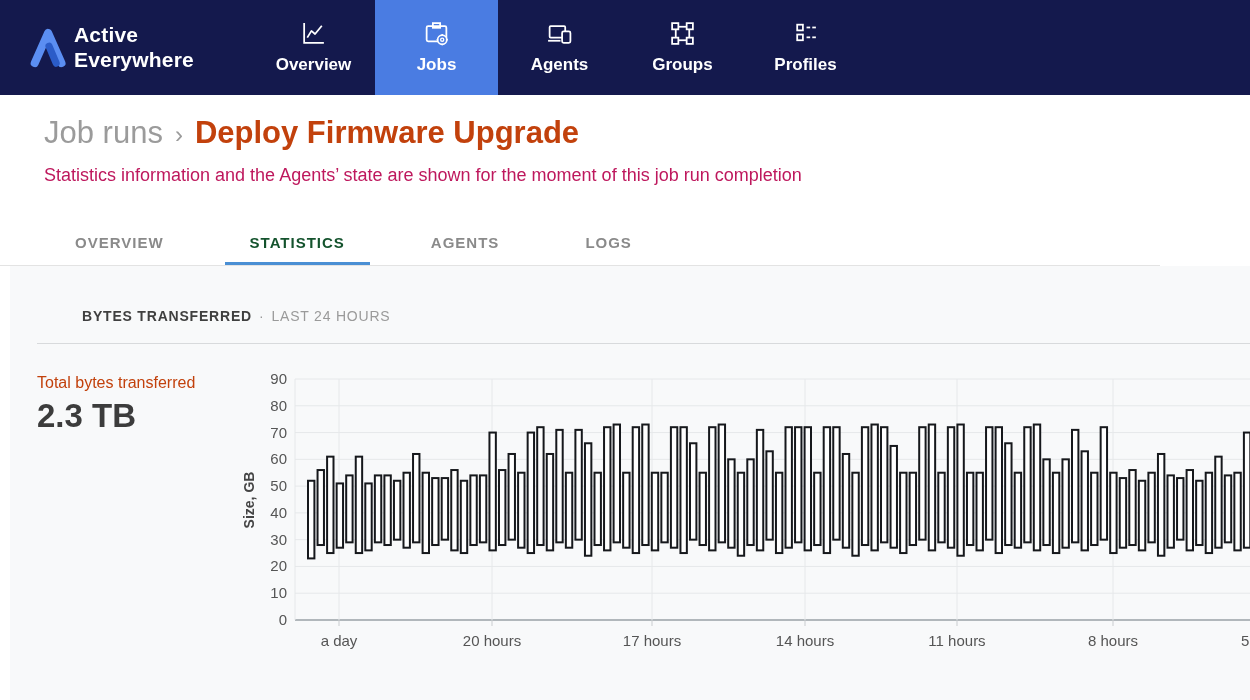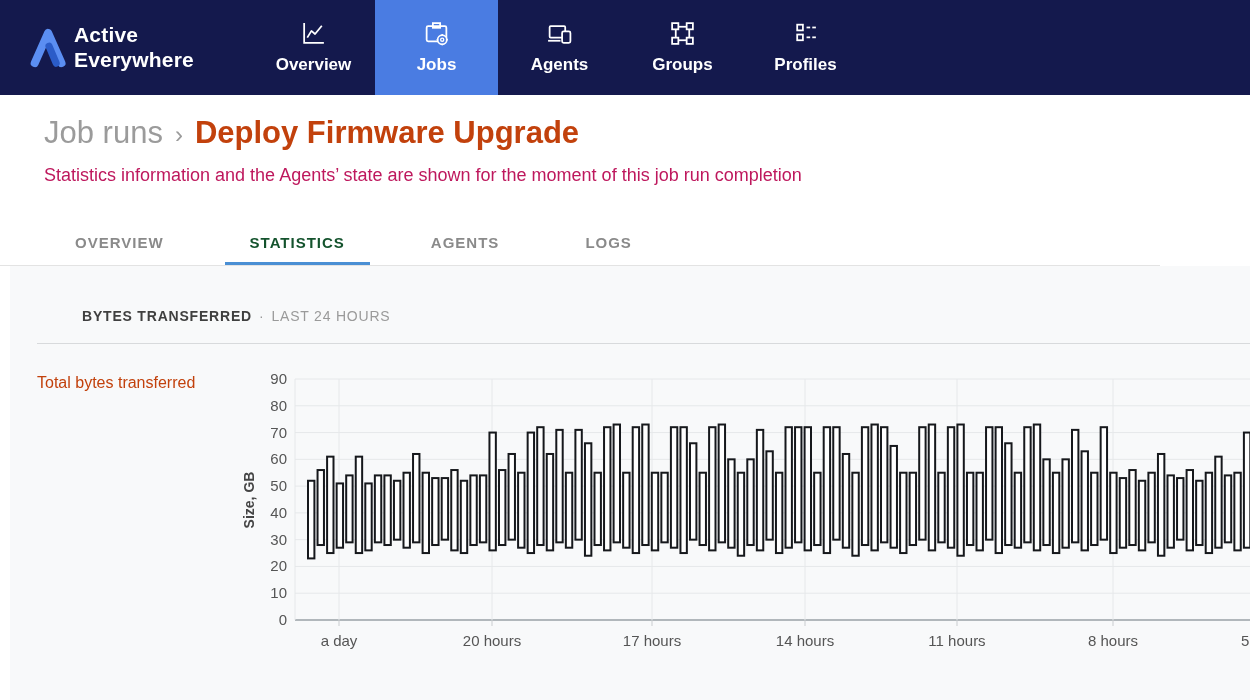--- a/index.html
+++ b/index.html
@@ -134,20 +134,21 @@
   <div class="header-divider"></div>
 </div>
 
 <div class="panel">
   <div class="section-title">
     <span>BYTES TRANSFERRED</span><span class="dot">·</span><span class="range">LAST 24 HOURS</span>
   </div>
   <div class="section-divider"></div>
 
   <div class="stat-label">Total bytes transferred</div>
+  <div class="stat-value">2.3 TB</div>
 
   <div class="chart">
     <svg id="chart-svg" width="1010" height="300" viewBox="0 0 1010 300">
         <line x1="55" x2="1010" y1="250" y2="250" stroke="#9aa0a6" stroke-width="1.5"></line>
         <text x="47" y="255" text-anchor="end" class="tick">0</text>
         <line x1="55" x2="1010" y1="223.22222222222223" y2="223.22222222222223" stroke="#e6e8ea" stroke-width="1"></line>
         <text x="47" y="228.22222222222223" text-anchor="end" class="tick">10</text>
         <line x1="55" x2="1010" y1="196.44444444444446" y2="196.44444444444446" stroke="#e6e8ea" stroke-width="1"></line>
         <text x="47" y="201.44444444444446" text-anchor="end" class="tick">20</text>
         <line x1="55" x2="1010" y1="169.66666666666669" y2="169.66666666666669" stroke="#e6e8ea" stroke-width="1"></line>

